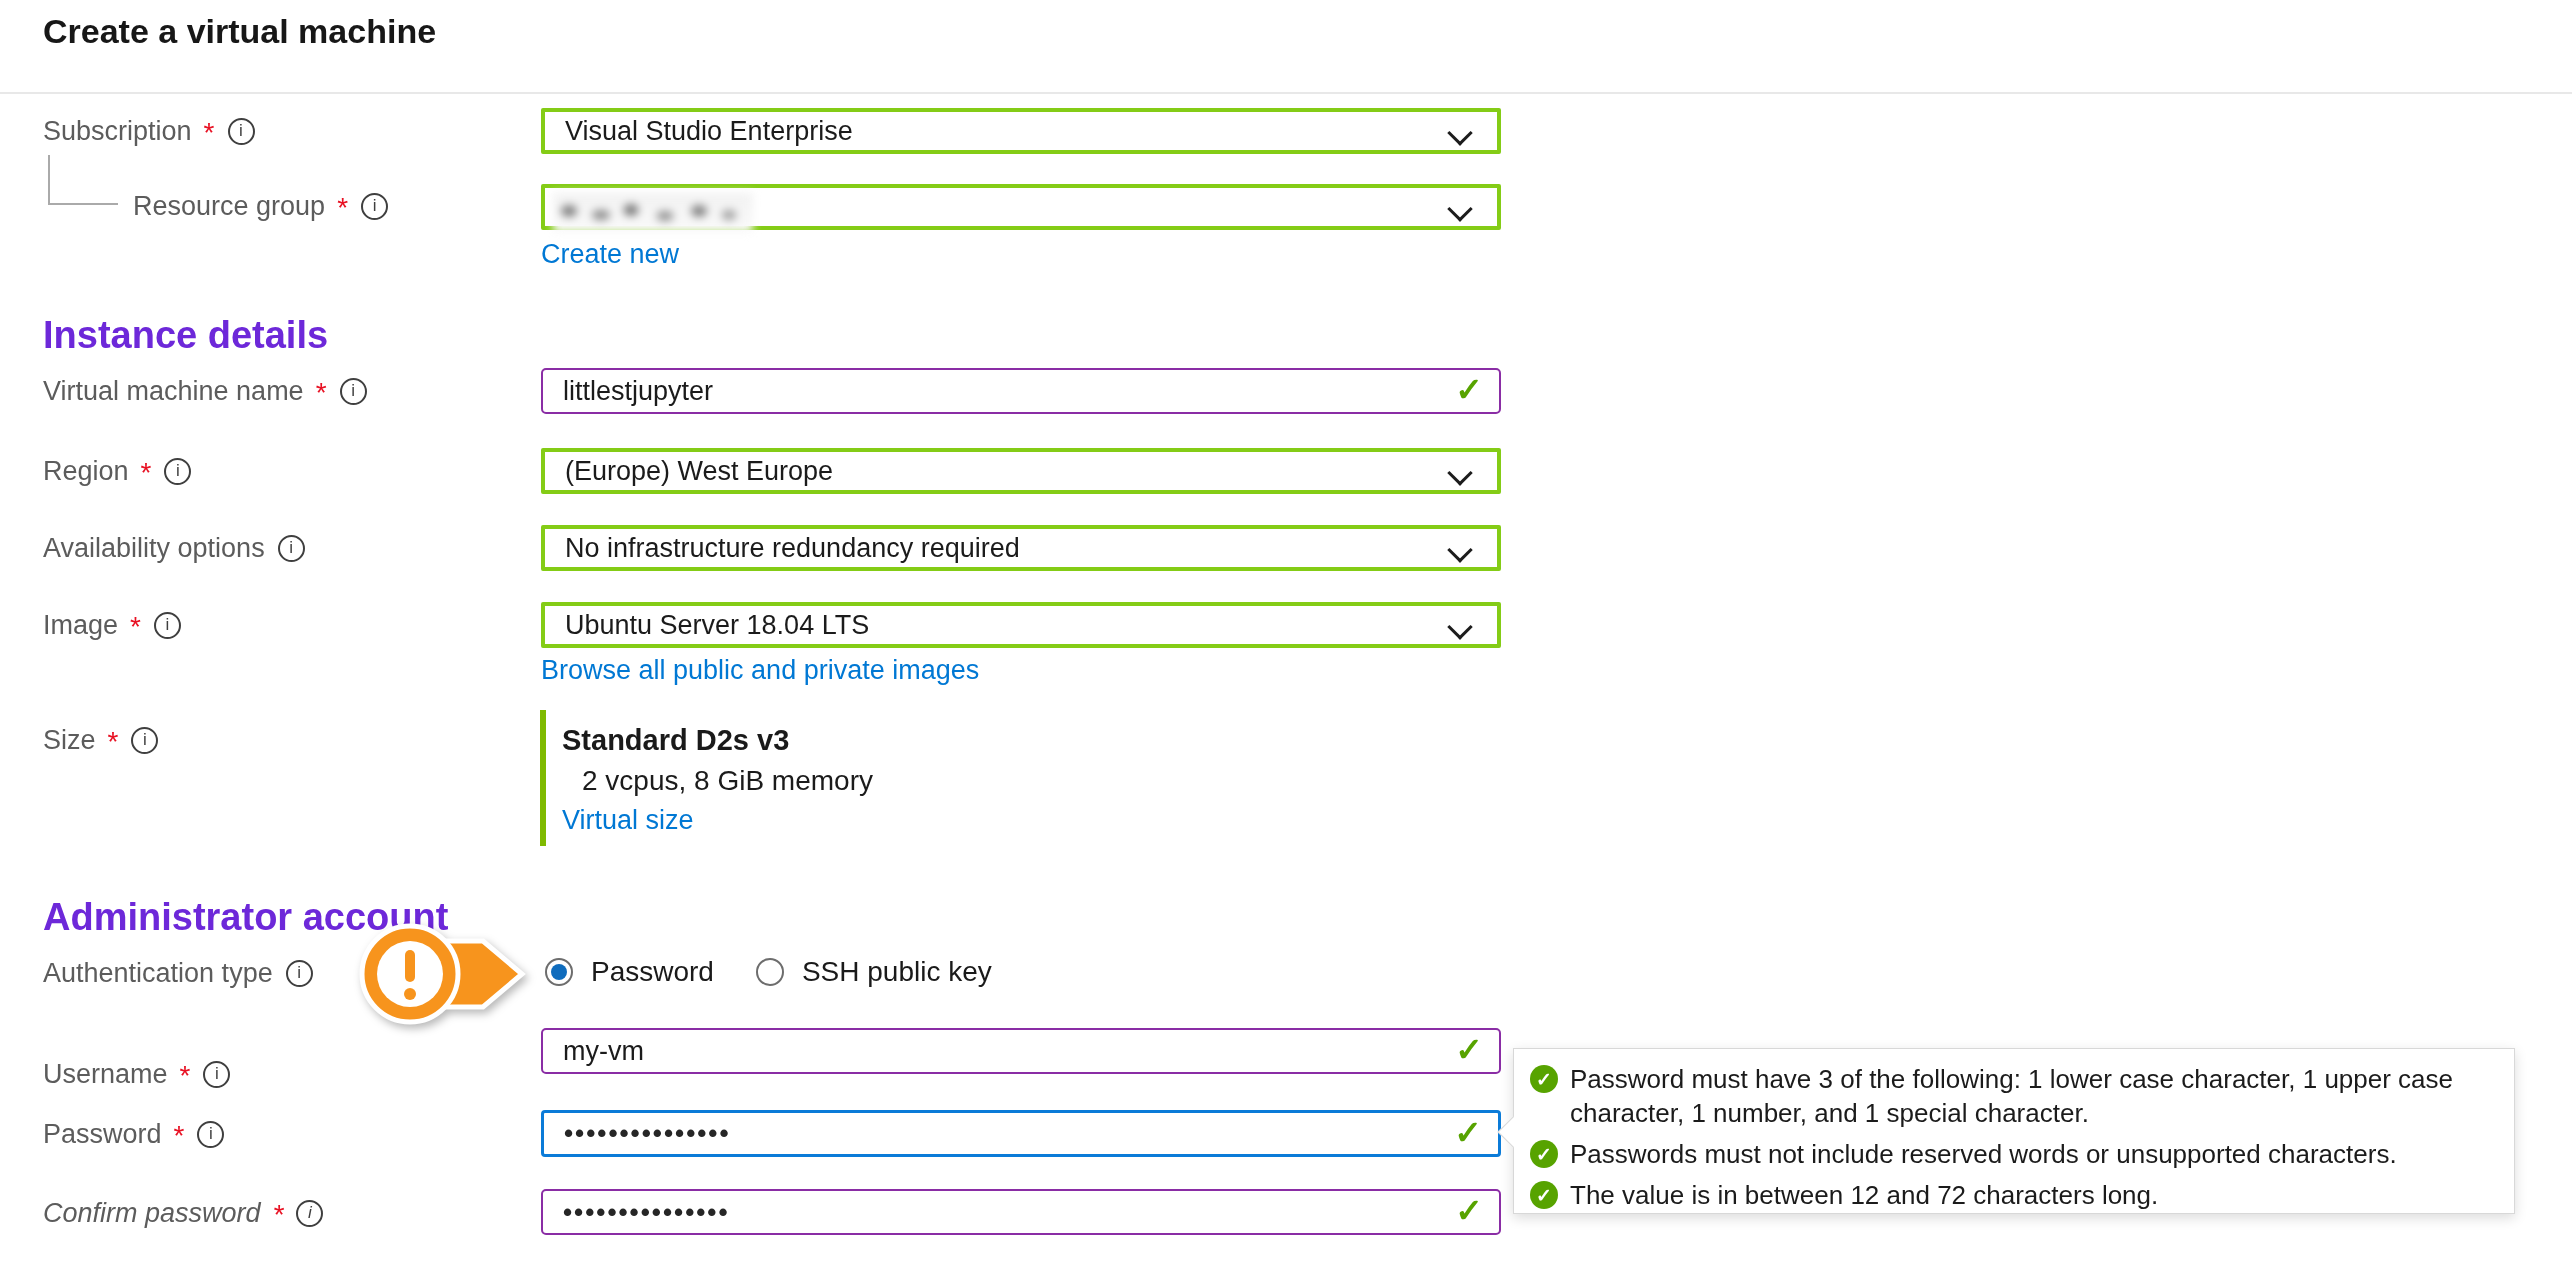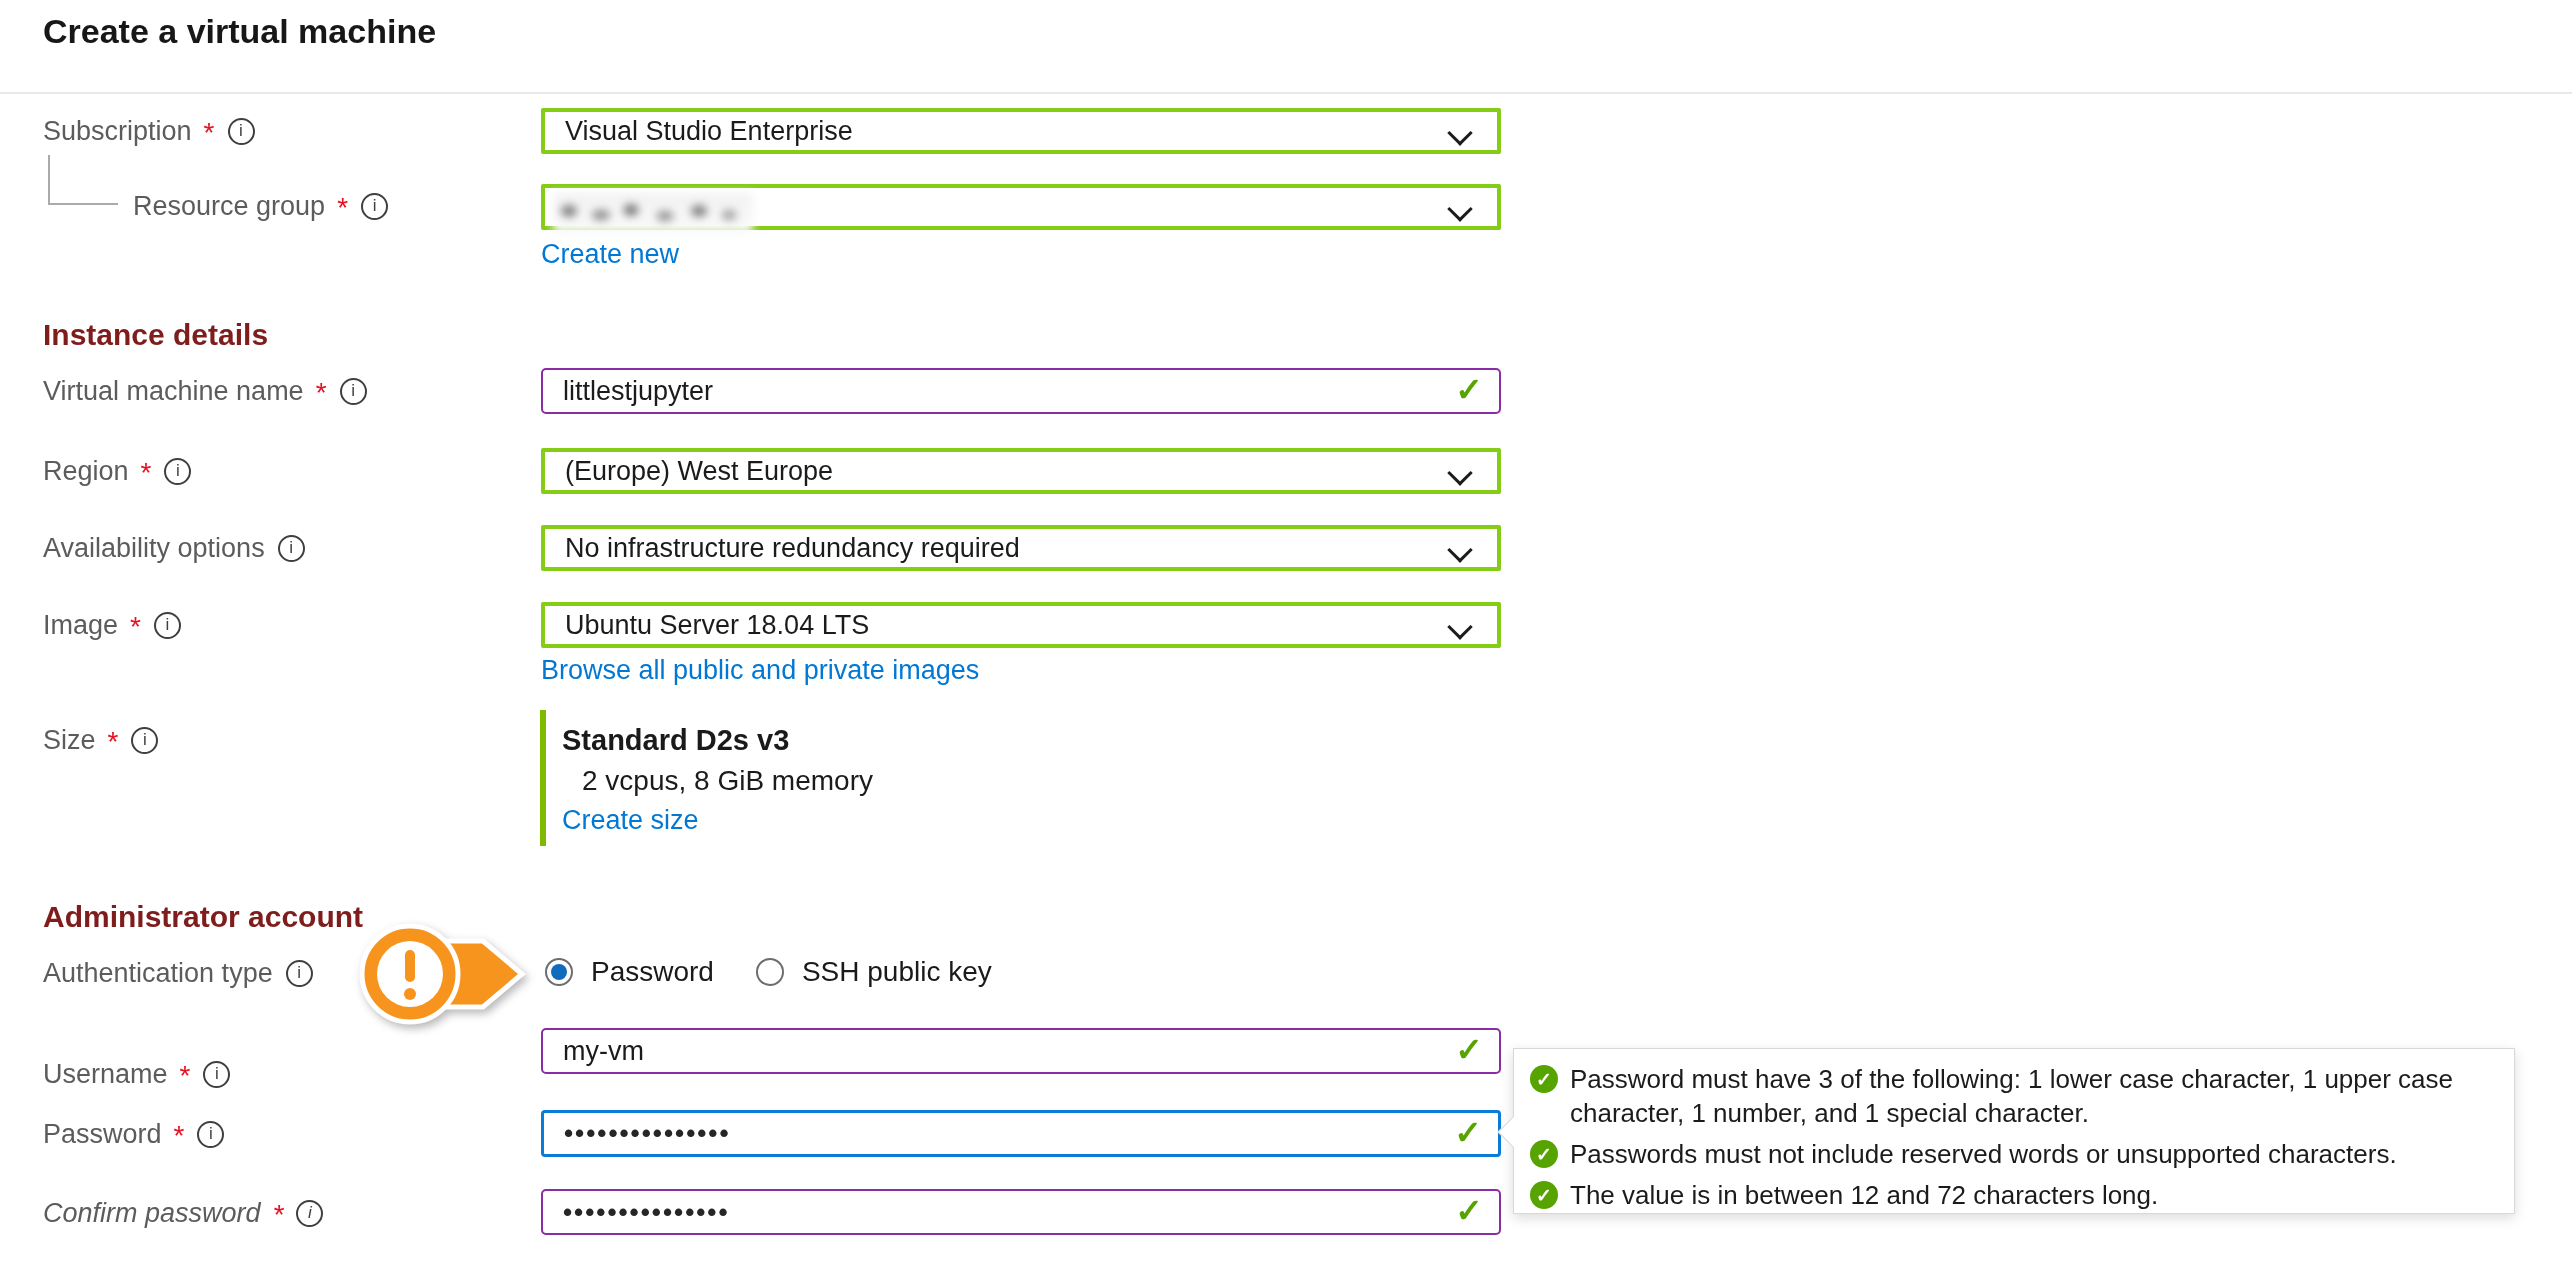--- a/index.html
+++ b/index.html
@@ -10,21 +10,21 @@
   .page-title{position:absolute;left:43px;top:12px;font-size:34px;font-weight:700;color:#171717;}
   .divider{position:absolute;left:0;top:92px;width:2572px;height:2px;background:#e8e8e8;}
 
   
   .label-row{position:absolute;left:43px;display:flex;align-items:center;gap:9px;
     font-size:27px;color:#5c5c5c;line-height:36px;white-space:nowrap;}
   .req{color:#e81123;font-size:28px;line-height:20px;margin-left:3px;transform:translateY(2px);}
   .info{width:27px;height:27px;border:2px solid #3f3f3f;border-radius:50%;box-sizing:border-box;
     display:inline-flex;align-items:center;justify-content:center;font-size:17px;color:#3f3f3f;
     margin-left:4px;flex:none;}
-  .section-header{position:absolute;left:43px;font-size:30px;font-weight:700;color:#7f1d1d;line-height:34px;}
+  .section-header{position:absolute;left:43px;font-size:38px;font-weight:700;color:#6d28d9;line-height:34px;}
 
   
   .tree-v{position:absolute;left:48px;top:155px;width:2px;height:50px;background:#aaaaaa;}
   .tree-h{position:absolute;left:48px;top:203px;width:70px;height:2px;background:#aaaaaa;}
 
   
   .field{position:absolute;left:541px;width:960px;height:46px;box-sizing:border-box;background:#fff;
     border:4px solid #84cc16;border-radius:2px;display:flex;align-items:center;
     padding:0 60px 0 20px;font-size:27px;color:#1b1b1b;}
   .field.valid{border:2px solid #8a2da5;border-radius:5px;}
@@ -164,21 +164,21 @@
   <div class="label-row" style="top:722px;">
     <span>Size</span>
     <span class="req">*</span>
     <span class="info">
         <span>i</span>
       </span>
   </div>
   <div class="size-bar"></div>
   <div class="size-name">Standard D2s v3</div>
   <div class="size-specs">2 vcpus, 8 GiB memory</div>
-  <div class="link" style="left:562px;top:804px;">Create size</div>
+  <div class="link" style="left:562px;top:804px;">Virtual size</div>
 
   <div class="section-header" style="top:900px;">Administrator account</div>
 
   <div class="label-row" style="top:955px;">
     <span>Authentication type</span>
     <span class="info">
         <span>i</span>
       </span>
   </div>
 

